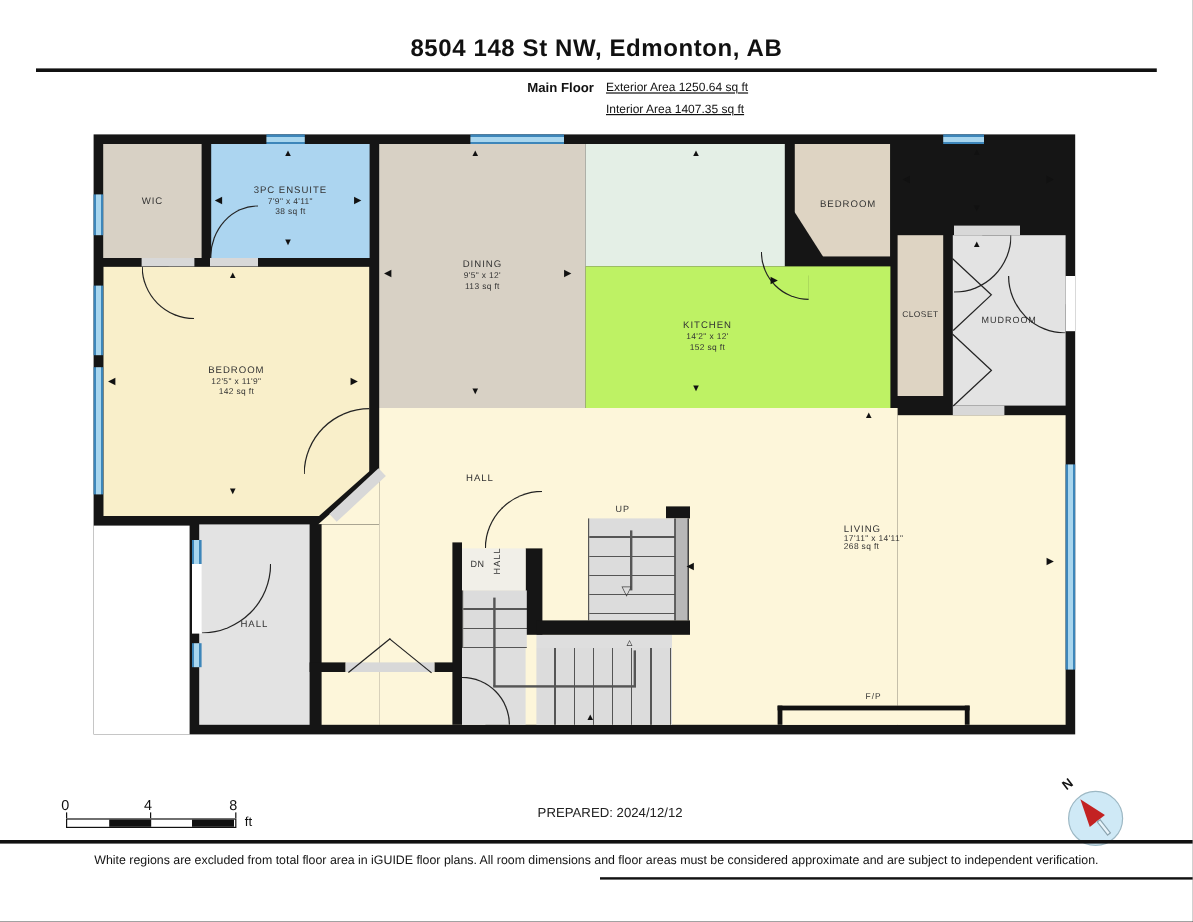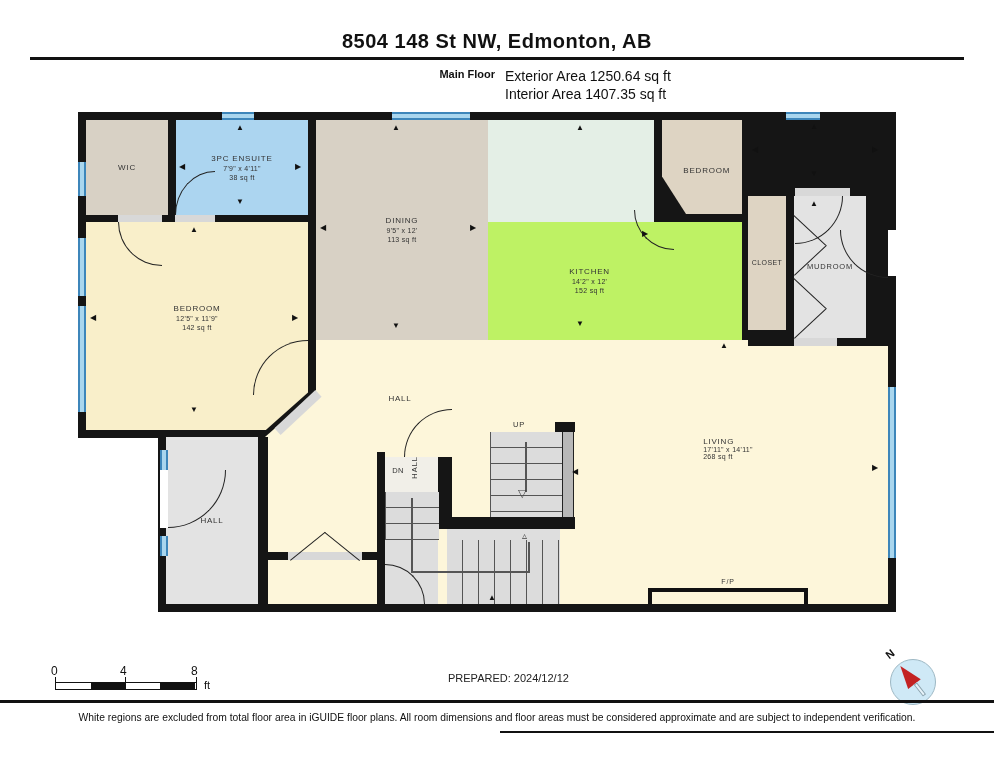--- a/index.html
+++ b/index.html
@@ -3,21 +3,21 @@
 <meta charset="utf-8">
 <style>
   html,body { margin:0; padding:0; }
   body { width:994px; height:768px; background:#ffffff; position:relative;
          font-family:"Liberation Sans", sans-serif; color:#111; overflow:hidden; }
   .abs { position:absolute; }
   
   .title { left:0; top:30px; width:994px; text-align:center; font-size:20px; font-weight:bold; letter-spacing:.5px; }
   .hrule { background:#111; }
   .floorlbl { font-size:11px; font-weight:bold; }
-  .arealine { font-size:14px; }
+  .arealine { font-size:10px;text-decoration:underline; }
   
   .plan { left:78px; top:112px; width:818px; height:500px; }
   .wallbase { left:0; top:0; width:818px; height:500px; background:#151515; }
   .room { position:absolute; }
   .rlabel { position:absolute; left:50%; top:50%; transform:translate(-50%,-50%);
             text-align:center; line-height:1.3; white-space:nowrap; color:#333; }
   .rname { display:block; font-size:8px; letter-spacing:.8px; }
   .rdim, .rarea { display:block; font-size:7px; letter-spacing:.3px; }
   .flabel { position:absolute; transform:translate(-50%,-50%); font-size:8px; letter-spacing:.8px; color:#333; white-space:nowrap; }
   
@@ -98,21 +98,21 @@
   <div class="room" style="left:584px; top:8px; width:80px; height:94px; background:#ded4c3; clip-path:polygon(0 0,100% 0,100% 100%,30% 100%,0 60%);">
     <div class="rlabel" style="top:54%; left:56%;">
         <span class="rname">BEDROOM</span>
       </div>
   </div>
   <div class="room" style="left:670px; top:84px; width:38px; height:134px; background:#ded4c3;">
     <div class="rlabel">
         <span class="rname" style="font-size:7px; letter-spacing:.4px;">CLOSET</span>
       </div>
   </div>
-  <div class="room" style="left:716px; top:84px; width:72px; height:142px; background:#e3e3e3;">
+  <div class="room" style="left:716px; top:84px; width:94px; height:142px; background:#e3e3e3;">
     <div class="rlabel">
         <span class="rname" style="font-size:7.5px;">MUDROOM</span>
       </div>
   </div>
   <div class="room" style="left:8px; top:110px; width:222px; height:208px; background:#f9efca; clip-path:polygon(0 0,100% 0,100% 82%,81% 100%,0 100%);">
     <div class="rlabel" style="top:46%;">
         <span class="rname">BEDROOM</span>
       <span class="rdim">12'5" x 11'9"</span>
       <span class="rarea">142 sq ft</span>
       </div>

